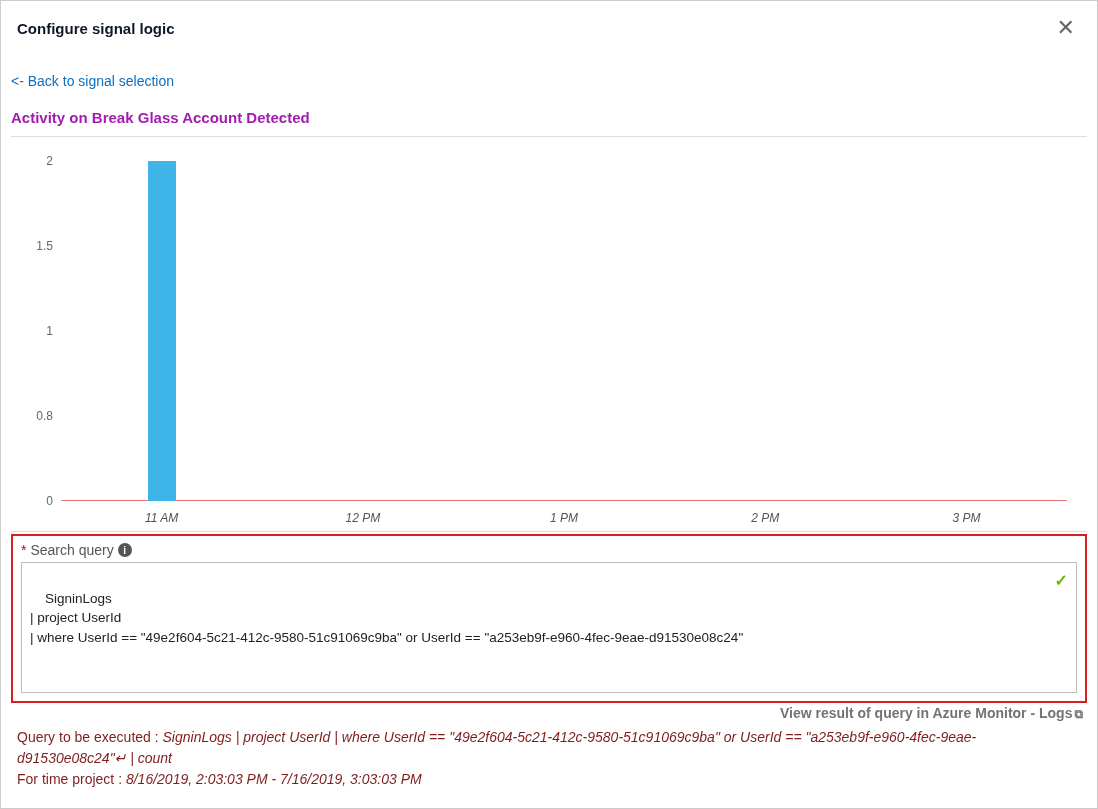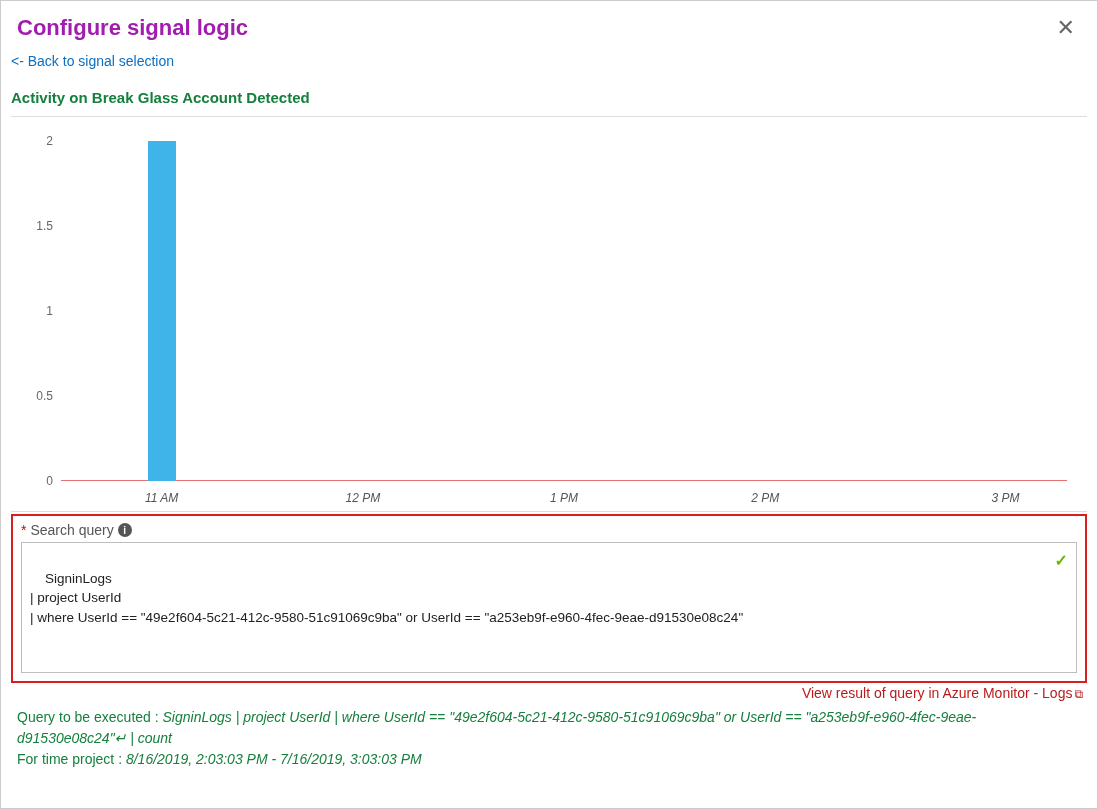--- a/index.html
+++ b/index.html
@@ -15,43 +15,44 @@
       position: relative;
       overflow: hidden;
     }
     .header-row {
       display: flex;
       align-items: center;
       justify-content: space-between;
       padding: 4px 6px 8px 6px;
     }
     .page-title {
-      font-size: 22px;
+      font-size: 15px;
       font-weight: 600;
-      color: #a21caf;
+      color: #0f172a;
     }
     .close-btn {
       font-size: 22px;
       font-weight: 300;
       color: #666;
       cursor: pointer;
       line-height: 1;
       padding: 2px 6px;
     }
     .back-link {
       color: #0b6fc2;
       font-size: 14px;
       padding: 4px 2px 10px 0px;
       cursor: pointer;
       display: inline-block;
+      margin-top: 20px;
     }
     .subtitle {
       font-size: 15px;
       font-weight: 700;
-      color: #15803d;
+      color: #a21caf;
       padding: 10px 0 6px 0;
     }
     .chart-wrap {
       border-top: 1px solid #ddd;
       border-bottom: 1px solid #ddd;
       padding: 14px 10px 0px 10px;
       margin-top: 4px;
     }
     .chart {
       position: relative;
@@ -146,31 +147,32 @@
       right: 8px;
       color: #6bb700;
       font-size: 16px;
       font-weight: 700;
     }
     .result-link-row {
       text-align: right;
       padding: 2px 4px;
     }
     .result-link {
-      color: #b91c1c;
+      color: #737373;
       font-size: 14px;
       cursor: pointer;
+      font-weight: bold;
     }
     .ext-icon {
       font-size: 12px;
       margin-left: 2px;
     }
     .query-desc {
       padding: 4px 6px 6px 6px;
-      color: #15803d;
+      color: #7f1d1d;
       font-size: 14px;
       line-height: 1.5;
     }
     .query-desc em, .query-desc .ital { font-style: italic; }
   </style>
 </head>
 <body>
 
 
 
@@ -182,35 +184,35 @@
 </div>
 
 <div class="back-link">&lt;- Back to signal selection</div>
 
 <div class="subtitle">Activity on Break Glass Account Detected</div>
 
 <div class="chart-wrap">
   <div class="chart" id="chart">
     <div class="yaxis" id="yaxis">
         <div class="ytick" style="bottom: 0%;">0</div>
-        <div class="ytick" style="bottom: 25%;">0.5</div>
+        <div class="ytick" style="bottom: 25%;">0.8</div>
         <div class="ytick" style="bottom: 50%;">1</div>
         <div class="ytick" style="bottom: 75%;">1.5</div>
         <div class="ytick" style="bottom: 100%;">2</div>
       </div>
     <div class="plot" id="plot">
       <div class="baseline"></div>
     <div class="bar" style="height: 100%; left: calc(10% - 14px); background: rgb(63, 180, 232);"></div>
       </div>
     <div class="xaxis" id="xaxis">
         <div class="xtick" style="left: 10%;">11 AM</div>
         <div class="xtick" style="left: 30%;">12 PM</div>
         <div class="xtick" style="left: 50%;">1 PM</div>
         <div class="xtick" style="left: 70%; text-align: center;">2 PM</div>
-        <div class="xtick" style="left: 90%; margin-left: 39px;">3 PM</div>
+        <div class="xtick" style="left: 90%;">3 PM</div>
       </div>
   </div>
 </div>
 
 <div class="query-section">
   <div class="query-label-row">
     <span class="req-star">*</span>
     <span>Search query</span>
     <span class="info-icon">i</span>
   </div>

